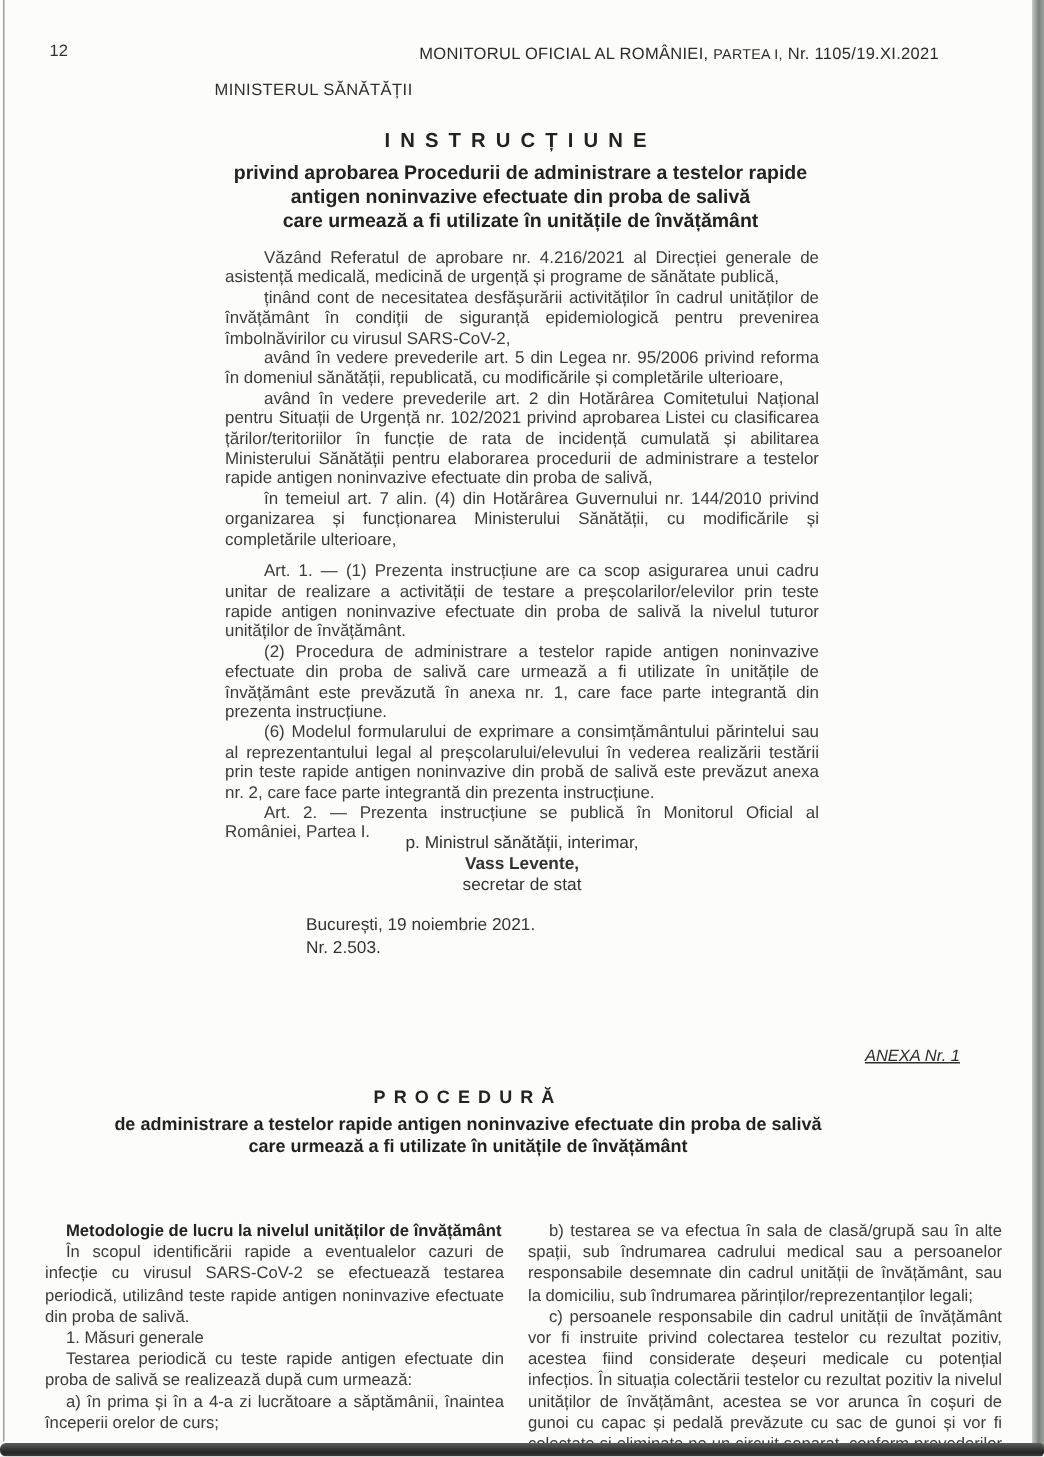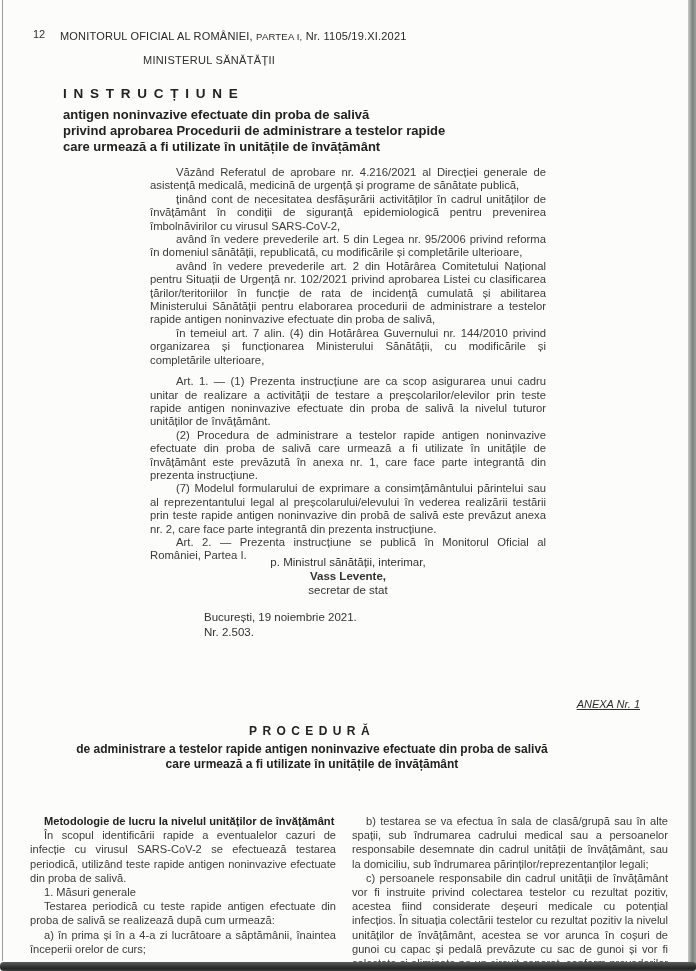--- a/index.html
+++ b/index.html
@@ -9,26 +9,26 @@
     font-family:"Liberation Sans",sans-serif;color:#3b3b3b;
   }
   
   .edge-left{position:absolute;left:2px;top:0;bottom:10px;width:1px;background:#9d9d9d;}
   .edge-right{position:absolute;right:0;top:0;bottom:7px;width:8px;
     background:linear-gradient(to right,#c9ccc9,#7e837e 55%,#9aa09a);}
   .edge-bottom{position:absolute;left:0;right:0;bottom:0;height:9px;border-radius:4px 3px 3px 4px;
     background:linear-gradient(to bottom,#5a5d5b,#232624 70%,#3a3d3b);}
   
   .pagenum{position:absolute;left:33px;top:28px;font-size:11px;color:#2f2f2f;}
-  .journal-header{position:absolute;left:60px;right:70px;top:30px;text-align:left;
+  .journal-header{position:absolute;left:60px;right:70px;top:30px;text-align:right;
     font-size:11px;color:#2a2a2a;letter-spacing:.2px;white-space:nowrap;}
   .journal-header .part{font-size:9.5px;}
   .ministry{position:absolute;left:143px;top:54px;font-size:11px;color:#2e2e2e;letter-spacing:.3px;}
   
-  .title-block{position:absolute;left:63px;top:86px;width:540px;color:#222;}
+  .title-block{position:absolute;left:77px;top:86px;width:540px;text-align:center;color:#222;}
   .main-title{font-weight:bold;font-size:13.5px;letter-spacing:.5em;margin-bottom:6px;}
   .subtitle div{font-weight:bold;font-size:13px;line-height:16px;}
   
   .main-col{position:absolute;left:150px;top:166px;width:396px;
     font-size:11.3px;line-height:13.4px;text-align:justify;}
   .main-col p{margin:0;text-indent:26px;}
   .issuer{margin-top:8px !important;}
   .articles{margin-top:8px;}
   .bold{font-weight:bold;}
   
@@ -61,40 +61,40 @@
     <span class="part">PARTEA I,</span>
     <span>Nr. 1105/19.XI.2021</span>
   </div>
 
   <div class="ministry">MINISTERUL SĂNĂTĂȚII</div>
 
   <div class="title-block">
     <div class="main-title">INSTRUCȚIUNE</div>
     <div class="subtitle">
 
-    <div>antigen noninvazive efectuate din proba de salivă</div>
-        <div>privind aprobarea Procedurii de administrare a testelor rapide</div>
+    <div>privind aprobarea Procedurii de administrare a testelor rapide</div>
+        <div>antigen noninvazive efectuate din proba de salivă</div>
         <div>care urmează a fi utilizate în unitățile de învățământ</div>
       </div>
   </div>
 
   <div class="main-col">
     <div>
 
     <p>Văzând Referatul de aprobare nr. 4.216/2021 al Direcției generale de asistență medicală, medicină de urgență și programe de sănătate publică,</p>
         <p>ținând cont de necesitatea desfășurării activităților în cadrul unităților de învățământ în condiții de siguranță epidemiologică pentru prevenirea îmbolnăvirilor cu virusul SARS-CoV-2,</p>
         <p>având în vedere prevederile art. 5 din Legea nr. 95/2006 privind reforma în domeniul sănătății, republicată, cu modificările și completările ulterioare,</p>
         <p>având în vedere prevederile art. 2 din Hotărârea Comitetului Național pentru Situații de Urgență nr. 102/2021 privind aprobarea Listei cu clasificarea țărilor/teritoriilor în funcție de rata de incidență cumulată și abilitarea Ministerului Sănătății pentru elaborarea procedurii de administrare a testelor rapide antigen noninvazive efectuate din proba de salivă,</p>
         <p>în temeiul art. 7 alin. (4) din Hotărârea Guvernului nr. 144/2010 privind organizarea și funcționarea Ministerului Sănătății, cu modificările și completările ulterioare,</p>
       </div>
     <div class="articles">
 
     <p>Art. 1. — (1) Prezenta instrucțiune are ca scop asigurarea unui cadru unitar de realizare a activității de testare a preșcolarilor/elevilor prin teste rapide antigen noninvazive efectuate din proba de salivă la nivelul tuturor unităților de învățământ.</p>
         <p>(2) Procedura de administrare a testelor rapide antigen noninvazive efectuate din proba de salivă care urmează a fi utilizate în unitățile de învățământ este prevăzută în anexa nr. 1, care face parte integrantă din prezenta instrucțiune.</p>
-        <p>(7) Modelul formularului de exprimare a consimțământului părintelui sau al reprezentantului legal al preșcolarului/elevului în vederea realizării testării prin teste rapide antigen noninvazive din probă de salivă este prevăzut anexa nr. 2, care face parte integrantă din prezenta instrucțiune.</p>
+        <p>(6) Modelul formularului de exprimare a consimțământului părintelui sau al reprezentantului legal al preșcolarului/elevului în vederea realizării testării prin teste rapide antigen noninvazive din probă de salivă este prevăzut anexa nr. 2, care face parte integrantă din prezenta instrucțiune.</p>
         <p>Art. 2. — Prezenta instrucțiune se publică în Monitorul Oficial al României, Partea I.</p>
       </div>
   </div>
 
   <div class="signature">
     <div>p. Ministrul sănătății, interimar,</div>
     <div class="bold">Vass Levente,</div>
     <div>secretar de stat</div>
   </div>
 

